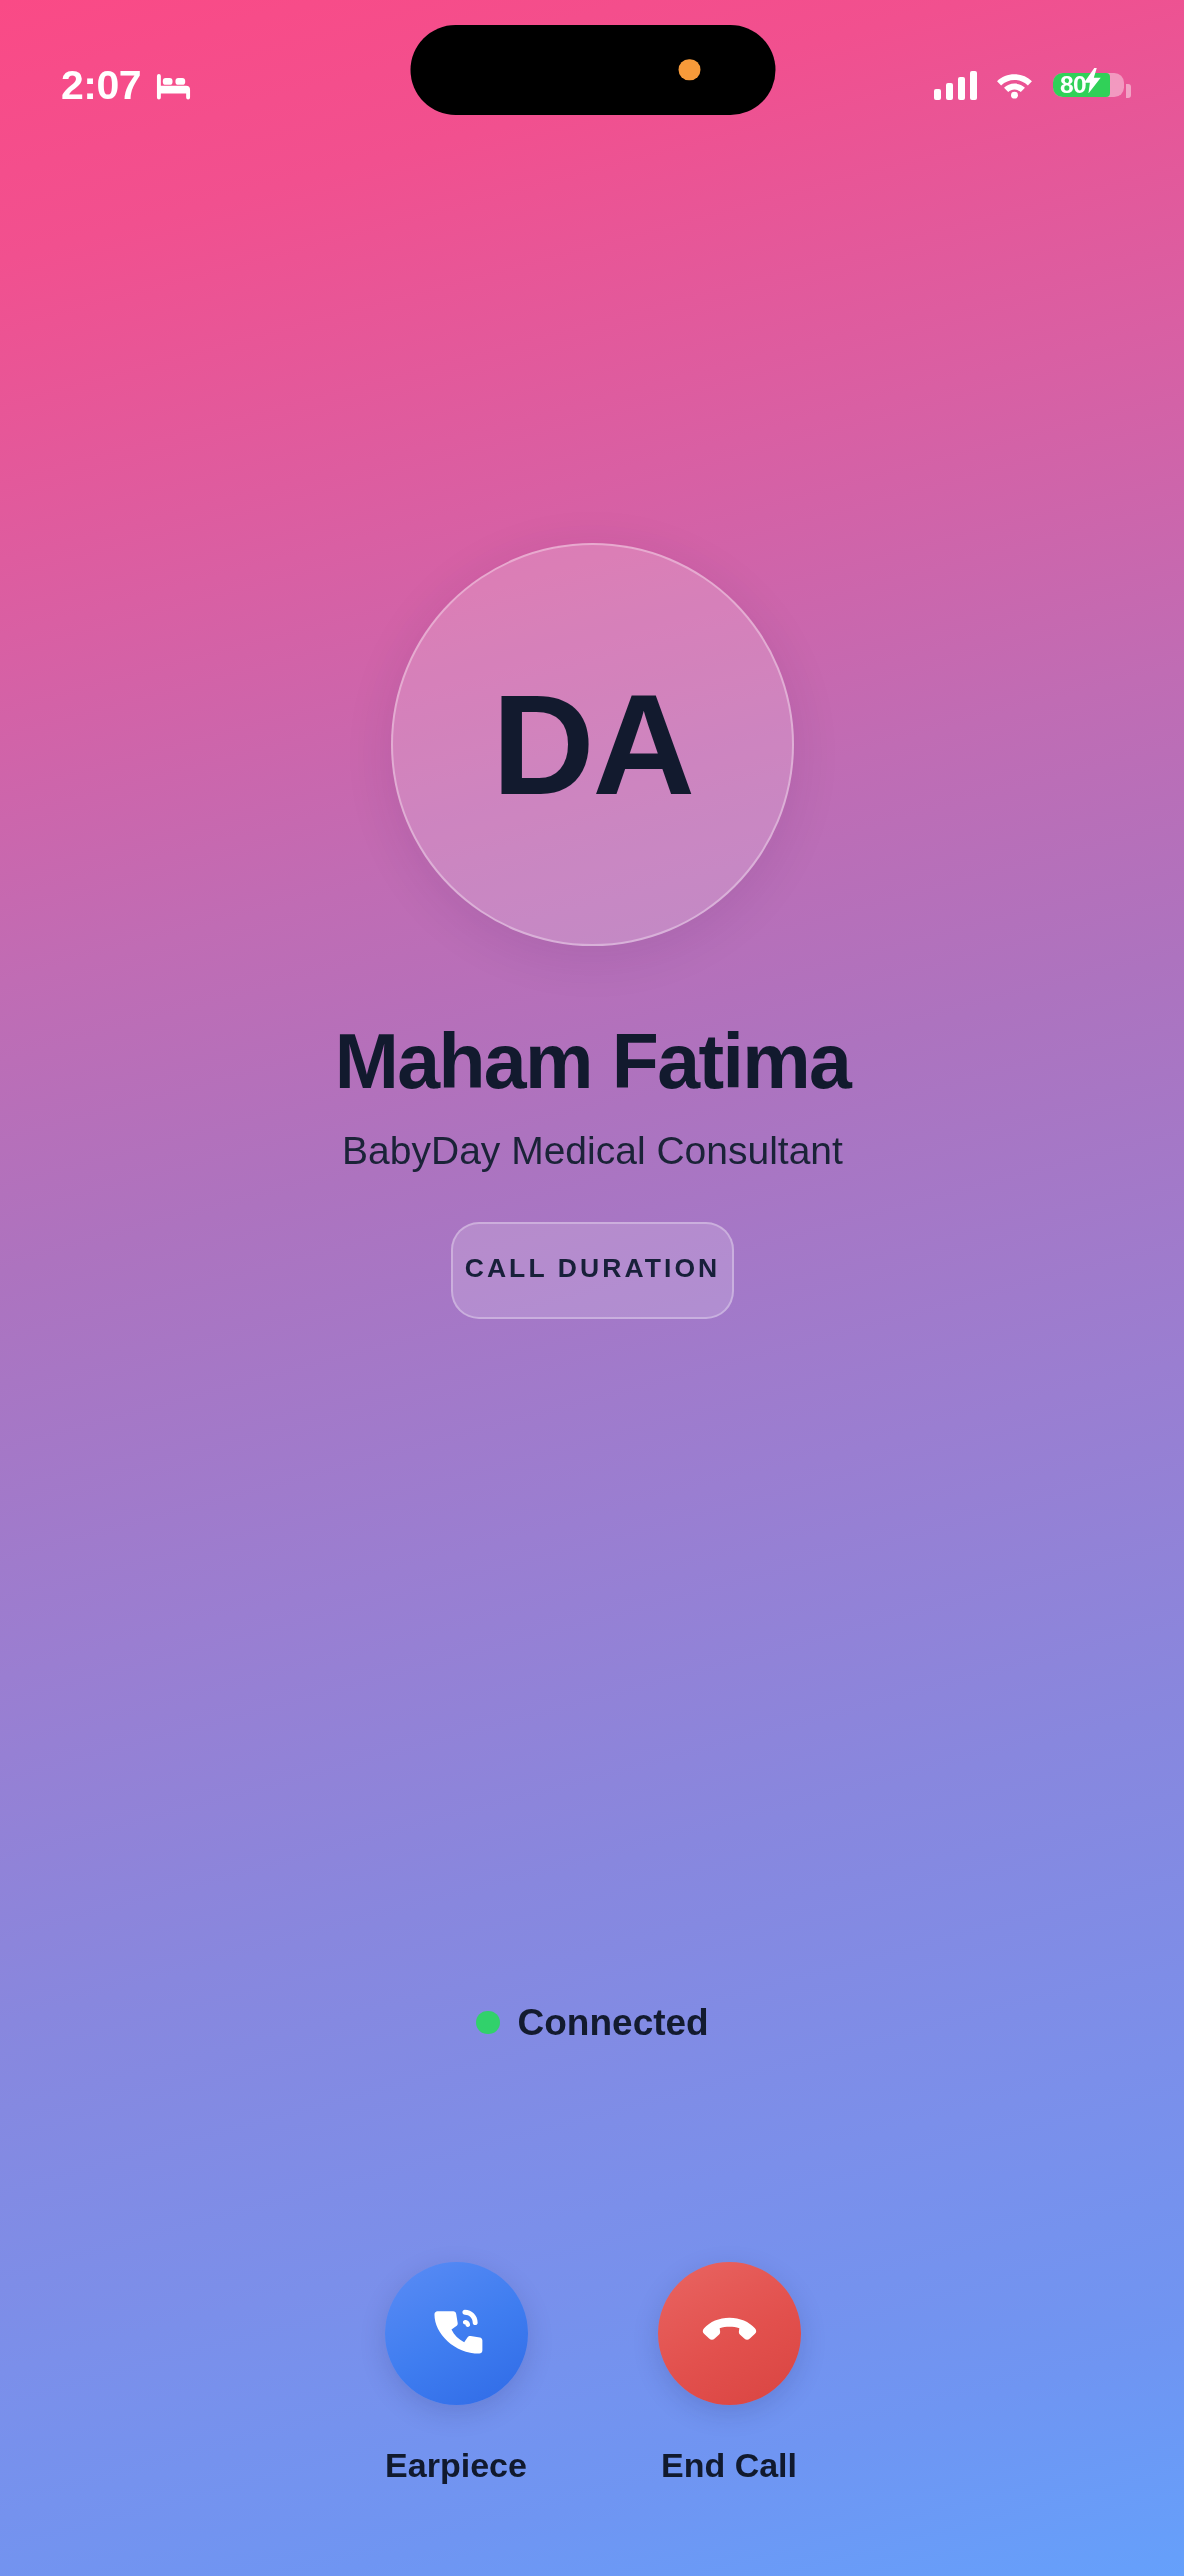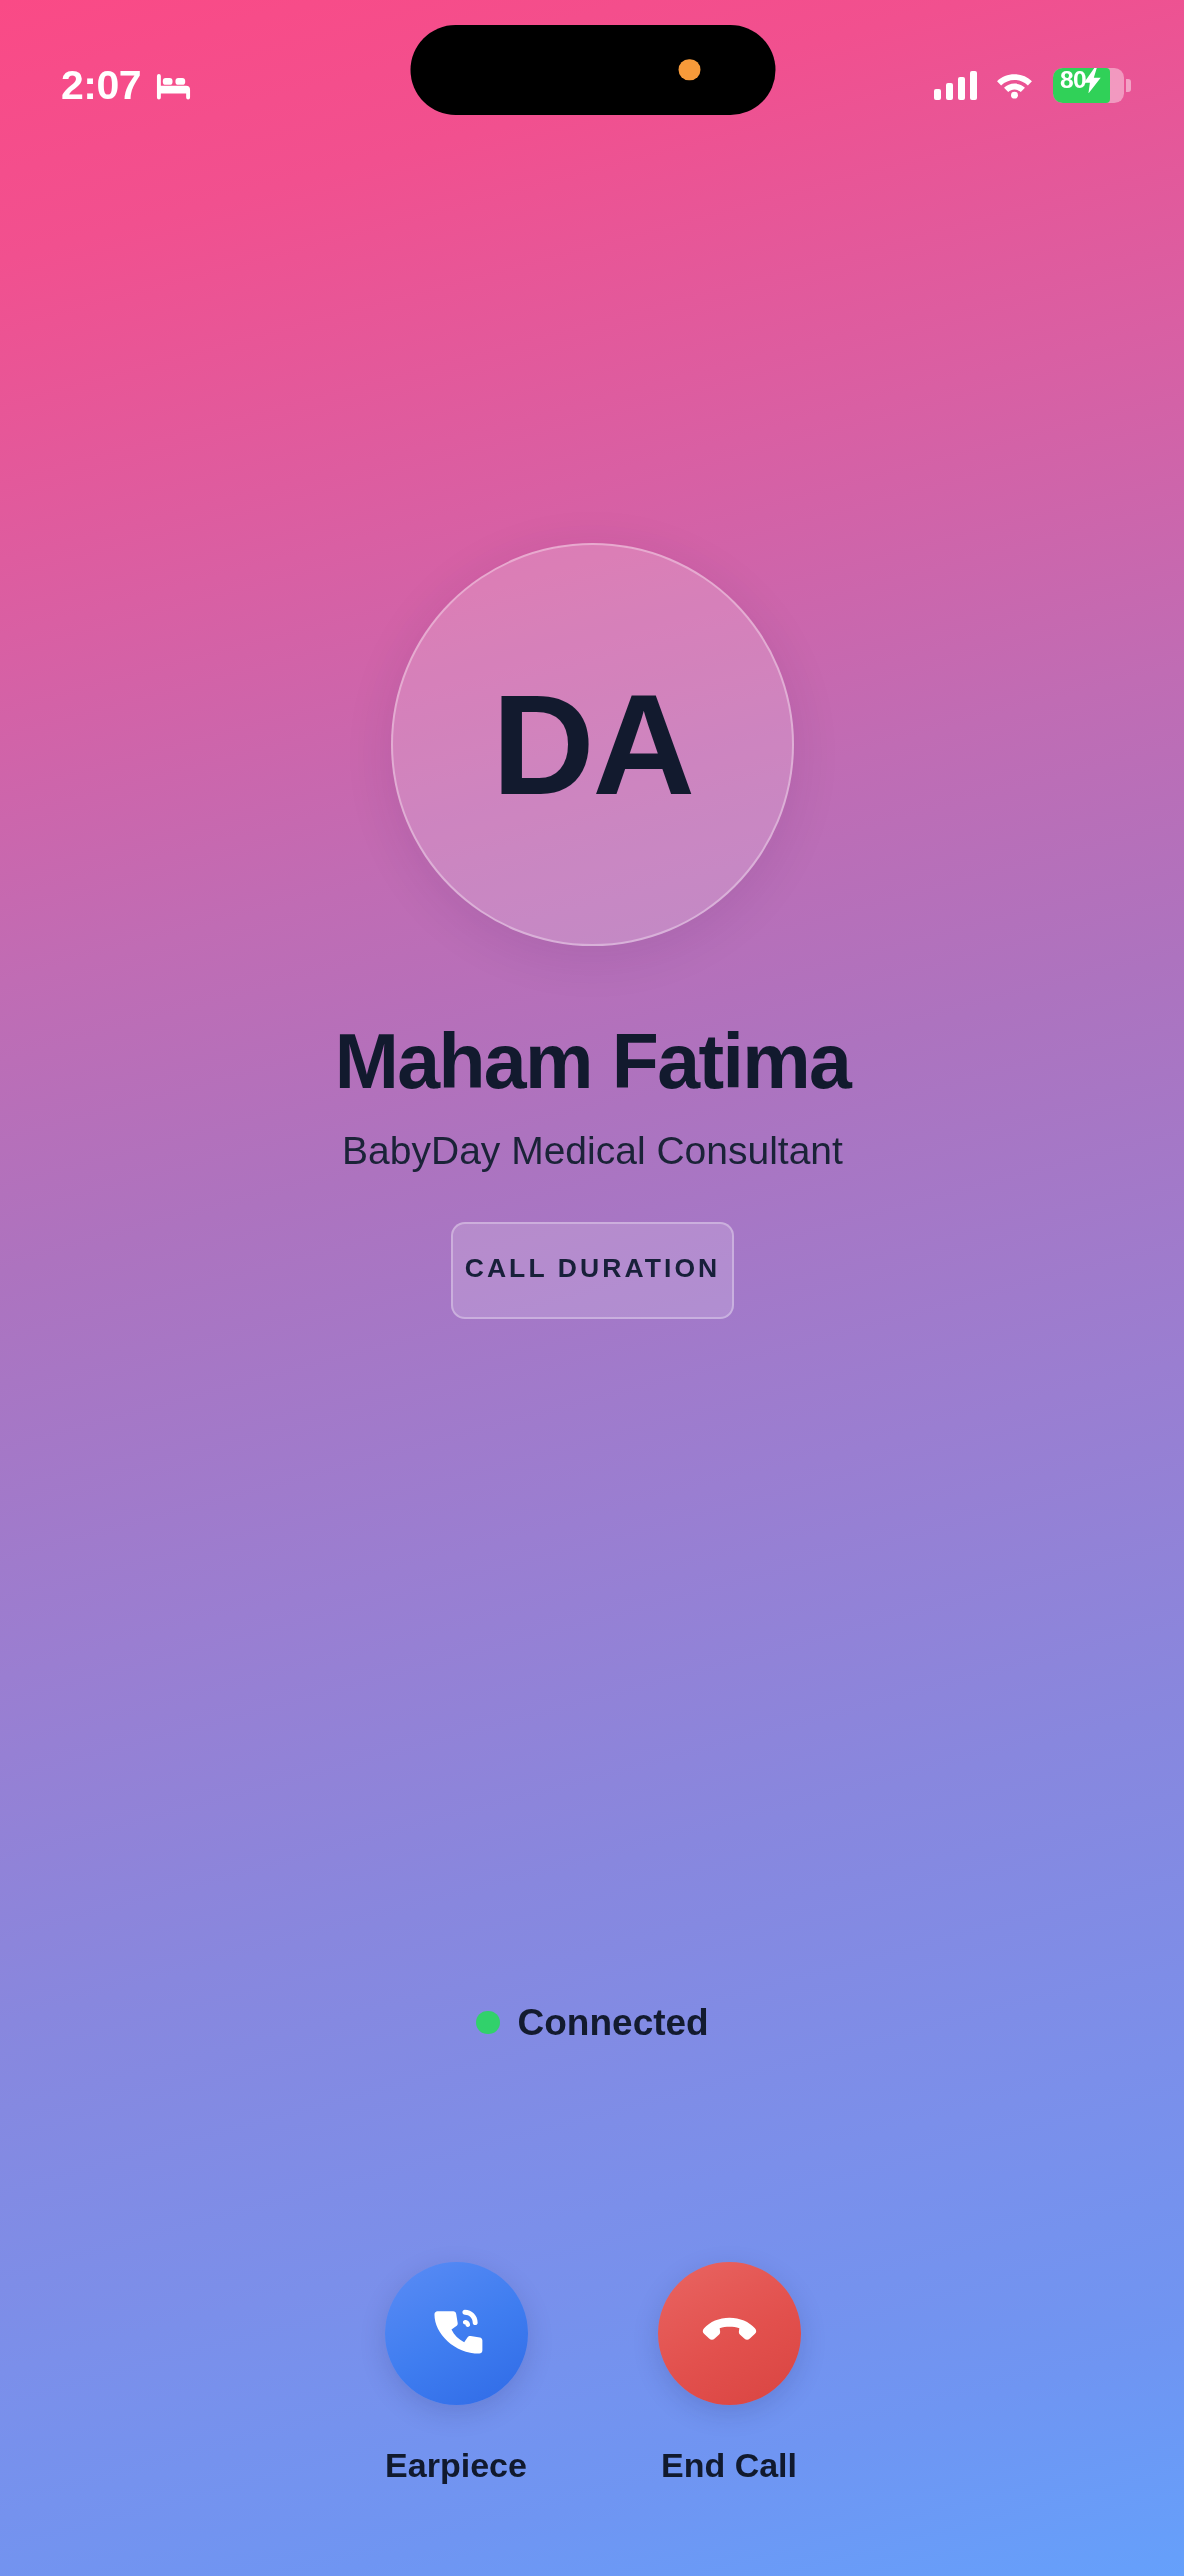--- a/index.html
+++ b/index.html
@@ -64,25 +64,25 @@
   }
   .bars { display:flex; align-items:flex-end; gap:4.9px; height:29.5px; }
   .bars i { display:block; width:6.9px; background:#ffffff; border-radius:2px; }
   .bars i:nth-child(1){ height:10.8px; }
   .bars i:nth-child(2){ height:16.7px; }
   .bars i:nth-child(3){ height:23.6px; }
   .bars i:nth-child(4){ height:29.5px; }
 
   .battery {
     position:relative;
-    width:71px; height:35px;
+    width:71px; height:24px;
     border-radius:9.8px;
     background:rgba(255,255,255,0.40);
     overflow:visible;
-    display:flex; align-items:flex-start;
+    display:flex; align-items:flex-end;
   }
   .battery .fill {
     position:absolute;
     left:0; top:0; bottom:0;
     width:80%;
     background:#30d158;
     border-radius:9.8px 3.9px 3.9px 9.8px;
   }
   .battery .pct {
     position:relative;
@@ -176,21 +176,21 @@
     font-weight:400;
     color:#1b2338;
     line-height:1;
     text-align:center;
   }
 
   #duration-card {
     margin-top:52px;
     width:283px;
     padding:31px 0 35px;
-    border-radius:14px;
+    border-radius:28px;
     background:rgba(255,255,255,0.16);
     border:2px solid rgba(255,255,255,0.30);
     display:flex;
     flex-direction:column;
     align-items:center;
   }
   #duration-label {
     font-size:26.5px;
     font-weight:700;
     color:#18203a;

